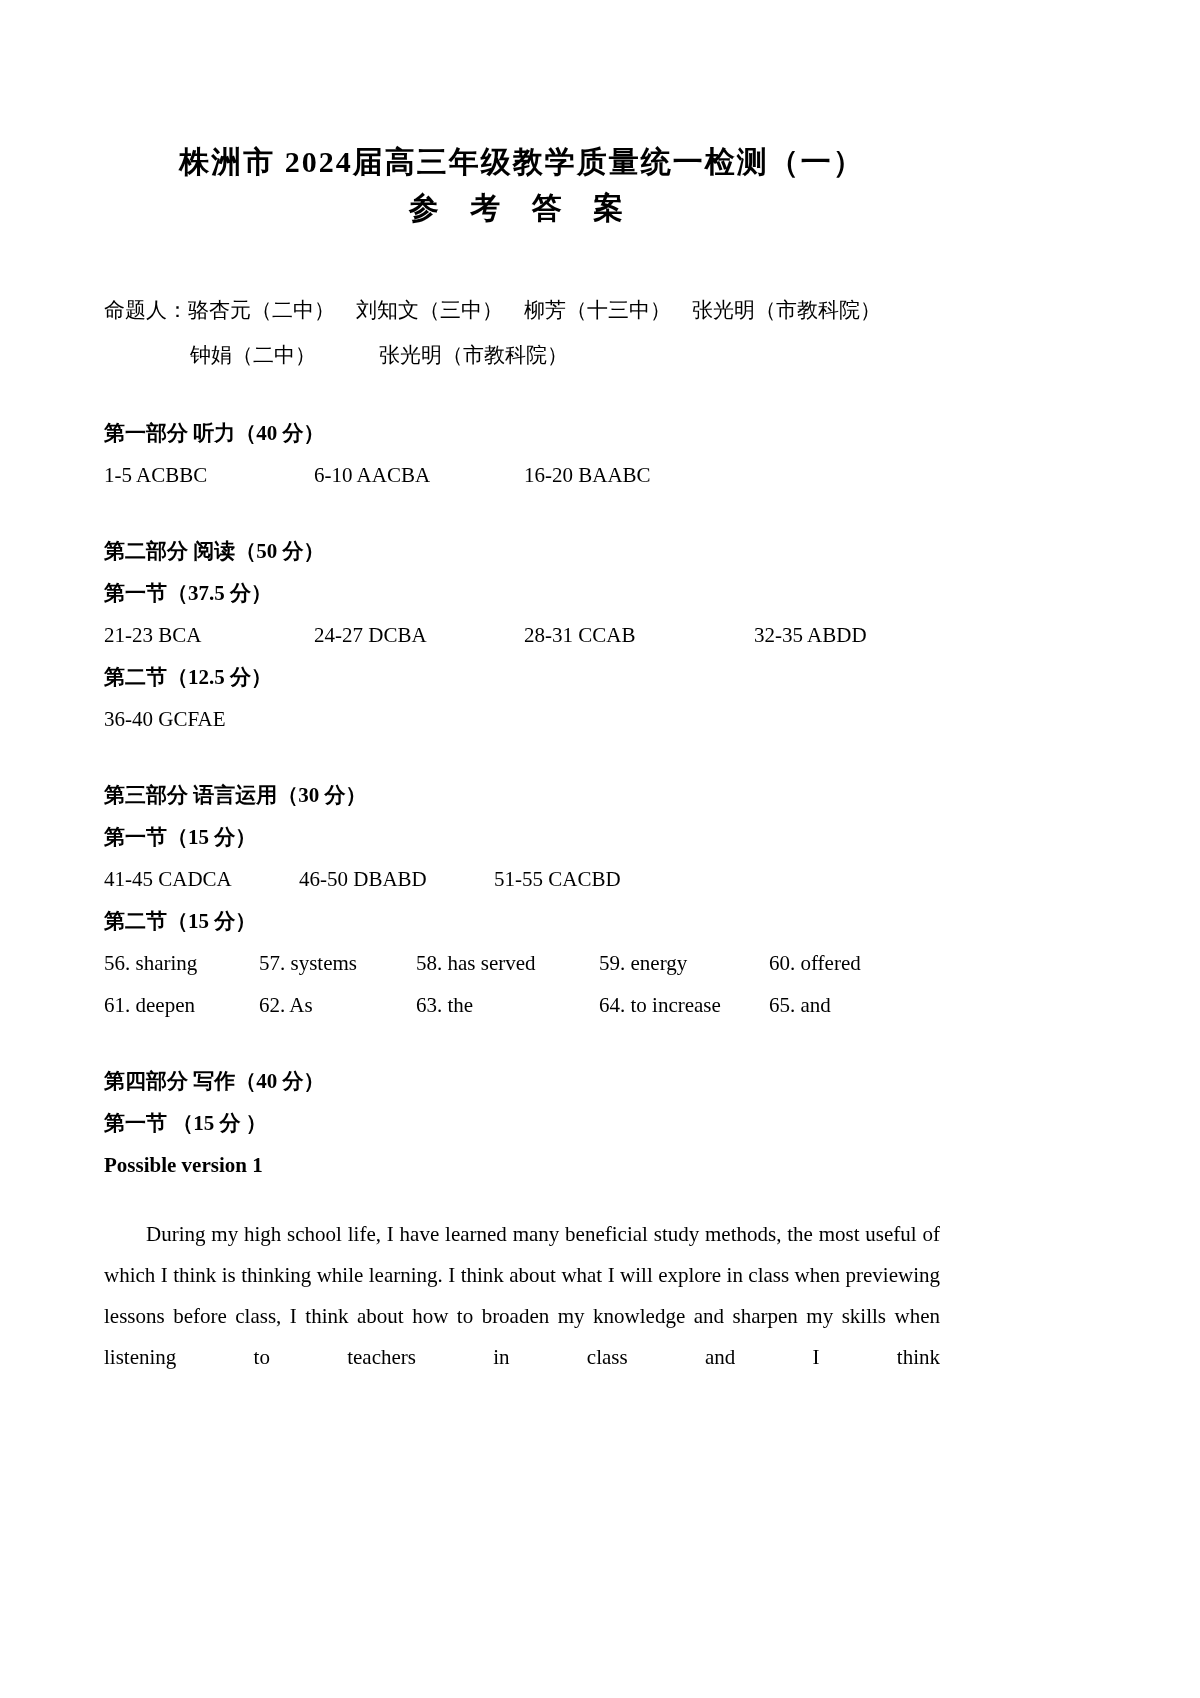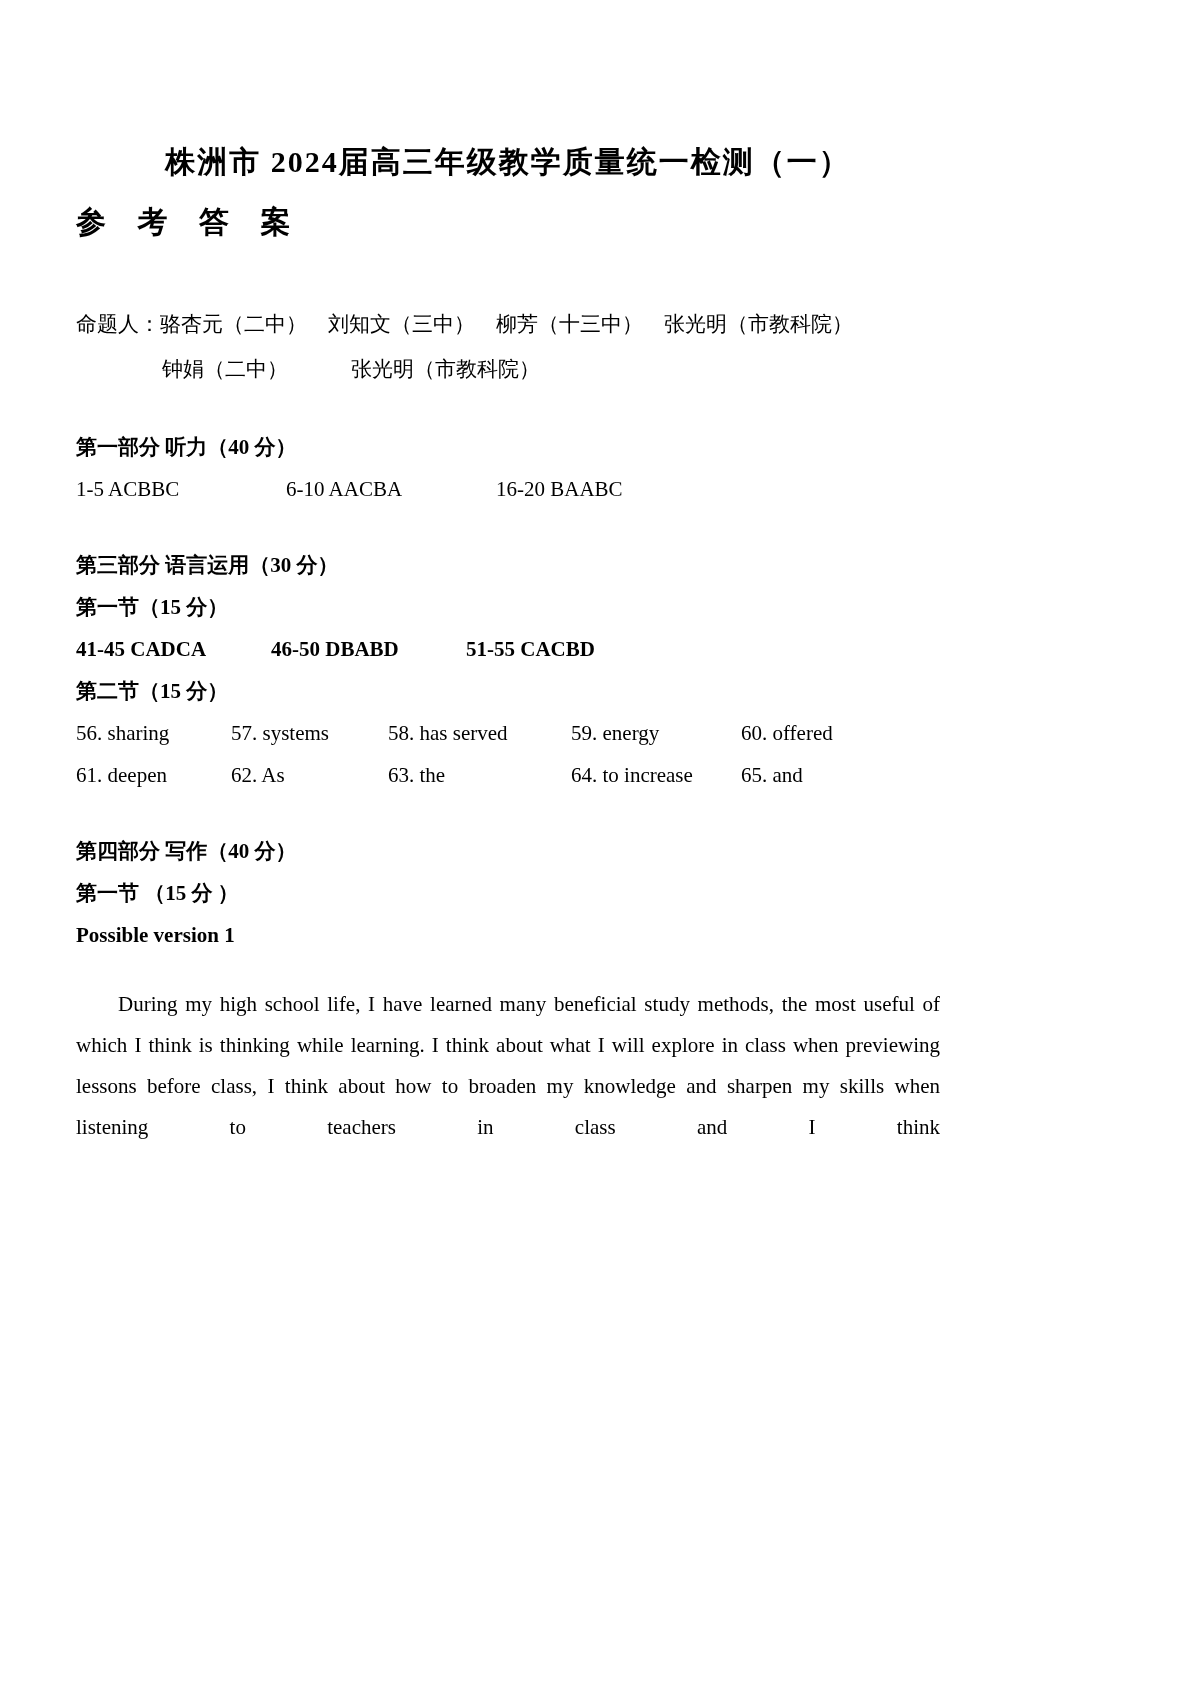--- a/index.html
+++ b/index.html
@@ -6,38 +6,38 @@
   html, body { margin: 0; padding: 0; background: #ffffff; }
   body {
     width: 1200px;
     min-height: 1698px;
     font-family: "Liberation Serif", "DejaVu Serif", serif;
     color: #000000;
   }
   .page {
     width: 1200px;
     min-height: 1698px;
-    padding: 142px 260px 60px 76px;
+    padding: 142px 260px 60px 104px;
     background: #ffffff;
     overflow: hidden;
   }
   .doc-title {
     text-align: center;
     font-weight: bold;
     font-size: 30px;
     line-height: 40px;
     letter-spacing: 2px;
     white-space: nowrap;
   }
   .doc-subtitle {
-    text-align: left;
+    text-align: center;
     font-weight: bold;
     font-size: 30px;
     line-height: 40px;
-    margin-top: 20px;
+    margin-top: 6px;
     letter-spacing: 12px;
   }
   .committee {
     margin-top: 60px;
     font-size: 21px;
     line-height: 45px;
   }
   .committee-line3 { padding-left: 86px; }
   .part { margin-top: 34px; }
   .part-heading {
@@ -49,21 +49,21 @@
     font-weight: bold;
     font-size: 21px;
     line-height: 42px;
   }
   .answer-row {
     display: grid;
     font-size: 21px;
     line-height: 42px;
   }
   .cols-4 { grid-template-columns: 195px 195px 215px 1fr; gap: 15px; }
-  .cols-3 { grid-template-columns: 195px 195px 1fr; font-weight: bold; }
+  .cols-3 { grid-template-columns: 195px 195px 1fr; }
   .cols-5 { grid-template-columns: 155px 157px 183px 170px 1fr; }
   .cols-1 { grid-template-columns: 1fr; }
   .essay-label {
     font-weight: bold;
     font-size: 21px;
     line-height: 42px;
   }
   .essay-para {
     font-size: 21px;
     line-height: 41px;
@@ -91,20 +91,34 @@
 
   <div class="part">
     <div class="part-heading">第一部分 听力（40 分）</div>
     <div class="answer-row cols-4">
       <span>1-5 ACBBC</span>
       <span>6-10 AACBA</span>
       <span>16-20 BAABC</span>
     </div>
   </div>
 
+  <div class="part">
+    <div class="part-heading">第二部分 阅读（50 分）</div>
+    <div class="sub-heading">第一节（37.5 分）</div>
+    <div class="answer-row cols-4">
+      <span>21-23 BCA</span>
+      <span>24-27 DCBA</span>
+      <span>28-31 CCAB</span>
+      <span>32-35 ABDD</span>
+    </div>
+    <div class="sub-heading">第二节（12.5 分）</div>
+    <div class="answer-row cols-1">
+      <span>36-40 GCFAE</span>
+    </div>
+  </div>
 
   <div class="part">
     <div class="part-heading">第三部分 语言运用（30 分）</div>
     <div class="sub-heading">第一节（15 分）</div>
     <div class="answer-row cols-3">
       <span>41-45 CADCA</span>
       <span>46-50 DBABD</span>
       <span>51-55 CACBD</span>
     </div>
     <div class="sub-heading">第二节（15 分）</div>

